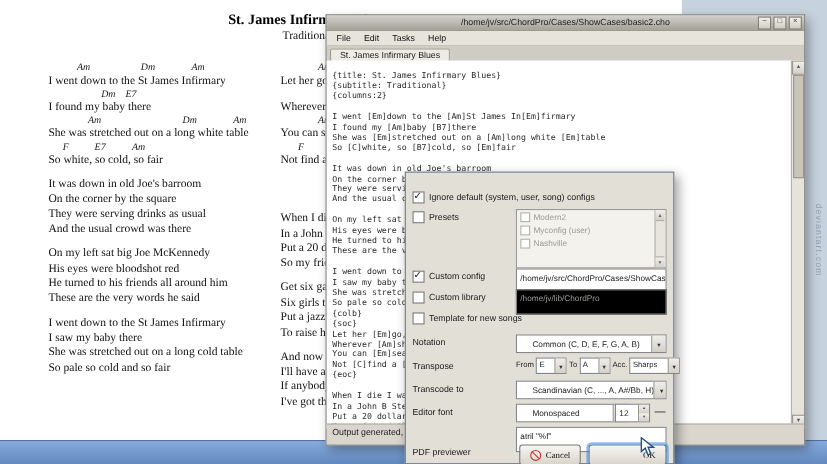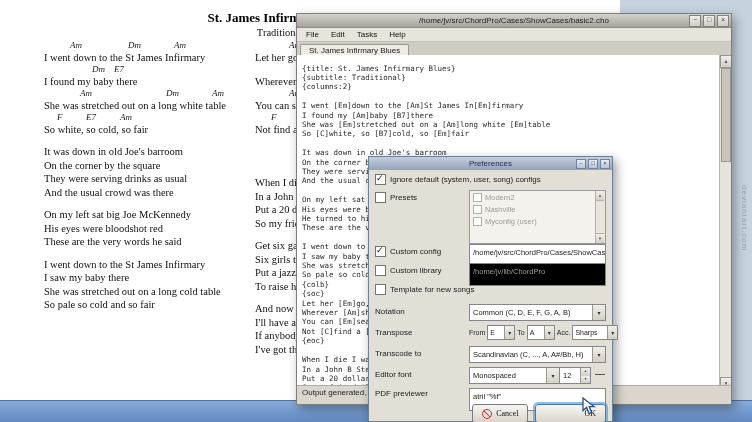--- a/index.html
+++ b/index.html
@@ -12,21 +12,21 @@
   .taskbar { position:absolute; left:0; right:0; bottom:0; height:21px; z-index:2;
              background:linear-gradient(#87abdc,#6288bf); border-top:1px solid #51719f; }
 
   
   .page { position:absolute; left:0; top:0; width:620px; height:401px; background:#ffffff;
           overflow:hidden; z-index:1; }
   .doc-title { position:absolute; top:10px; left:0; width:560px; text-align:center;
                font:bold 13px "Liberation Serif", serif; color:#000; }
   .doc-subtitle { position:absolute; top:27px; left:0; width:560px; text-align:center;
                   font:10.5px "Liberation Serif", serif; color:#111; }
-  .col { position:absolute; top:40px; }
+  .col { position:absolute; top:56px; }
   .col1 { left:44px; width:210px; }
   .col2 { left:255px; width:330px; }
   .verse { margin-bottom:9px; }
   .cpair { height:24px; }
   .chord-row { position:relative; height:11px; font:italic 9px "Liberation Serif", serif; color:#1a1a1a; }
   .chord { position:absolute; top:0; white-space:nowrap; }
   .lyric { font:10.5px/13px "Liberation Serif", serif; color:#101010; white-space:nowrap; }
   .plain .lyric { line-height:13.5px; }
   .gap-top { margin-top:40px; }
 
@@ -71,21 +71,21 @@
   .prow { position:absolute; left:6px; height:15px; display:flex; align-items:center; }
   .checkbox { width:9px; height:9px; border:1px solid #737373; background:#fff; margin-right:4px;
               position:relative; flex:none; }
   .checkbox.checked::after { content:"✓"; position:absolute; top:-2px; left:0; font-size:9px; color:#111; }
   .plabel { font-size:8px; color:#1a1a1a; white-space:nowrap; }
   .pfield { position:absolute; left:100px; right:6px; height:15px; border:1px solid #86868a; background:#fff;
             font-size:7.5px; color:#222; padding:3px; overflow:hidden; white-space:nowrap; }
   .pfield.disabled { background:#000000; color:#9b9b98; }
   .pcombo { position:absolute; left:100px; right:6px; height:15px; border:1px solid #86868a; background:#fff;
             font-size:7.5px; color:#222; display:flex; align-items:center; justify-content:space-between;
-            padding-left:3px; overflow:hidden; white-space:nowrap; }
+            padding-left:14px; overflow:hidden; white-space:nowrap; }
   .arrow-box { width:12px; align-self:stretch; background:linear-gradient(#efeeea,#d3d0c7);
                border-left:1px solid #9a978e; display:flex; align-items:center; justify-content:center;
                font-size:6px; color:#333; flex:none; }
   .listbox { position:absolute; left:100px; right:6px; top:20px; height:52px; border:1px solid #9a9a9a;
              background:#f3f2ed; overflow:hidden; }
   .lb-item { display:flex; align-items:center; gap:3px; height:12px; padding-left:3px;
              font-size:7.5px; color:#9b9b98; }
   .lb-check { width:7px; height:7px; border:1px solid #b0b0ac; background:#fdfdfb; flex:none; }
   .lb-scroll { position:absolute; right:0; top:0; bottom:0; width:9px; background:#e7e5de;
                border-left:1px solid #b3b0a7; }
@@ -164,20 +164,21 @@
       </div>
       <div class="verse plain">
         <div class="lyric">It was down in old Joe's barroom</div>
         <div class="lyric">On the corner by the square</div>
         <div class="lyric">They were serving drinks as usual</div>
         <div class="lyric">And the usual crowd was there</div>
       </div>
       <div class="verse plain">
         <div class="lyric">On my left sat big Joe McKennedy</div>
         <div class="lyric">His eyes were bloodshot red</div>
+        <div class="lyric">He turned to his friends all around him</div>
         <div class="lyric">These are the very words he said</div>
       </div>
       <div class="verse plain">
         <div class="lyric">I went down to the St James Infirmary</div>
         <div class="lyric">I saw my baby there</div>
         <div class="lyric">She was stretched out on a long cold table</div>
         <div class="lyric">So pale so cold and so fair</div>
       </div>
     </div>
 
@@ -295,51 +296,43 @@
         <div class="sb-thumb"></div>
         <div class="sb-arrow sb-down">▼</div>
       </div>
     </div>
     <div class="statusbar">
       <span>Output generated, </span>
     </div>
   </div>
 
   <div class="dialog">
-    <div class="dlg-titlebar">
-      <span>Preferences</span>
-      <div class="dlg-buttons-top">
-        <div class="dlg-tbtn">−</div>
-        <div class="dlg-tbtn">□</div>
-        <div class="dlg-tbtn">×</div>
-      </div>
-    </div>
     <div class="dlg-body">
 
       <div class="prow" style="top:2px">
         <div class="checkbox checked"></div>
         <span class="plabel">Ignore default (system, user, song) configs</span>
       </div>
 
       <div class="prow" style="top:20px">
         <div class="checkbox"></div>
         <span class="plabel">Presets</span>
       </div>
       <div class="listbox">
         <div class="lb-item">
           <div class="lb-check"></div>
           <span>Modern2</span>
         </div>
         <div class="lb-item">
           <div class="lb-check"></div>
-          <span>Nashville</span>
+          <span>Myconfig (user)</span>
         </div>
         <div class="lb-item">
           <div class="lb-check"></div>
-          <span>Myconfig (user)</span>
+          <span>Nashville</span>
         </div>
         <div class="lb-scroll">
           <div class="lb-arrow">▲</div>
           <div class="lb-arrow lb-down">▼</div>
         </div>
       </div>
 
       <div class="prow" style="top:74px">
         <div class="checkbox checked"></div>
         <span class="plabel">Custom config</span>
@@ -403,21 +396,21 @@
       </div>
       <div class="spin" style="top:197px">
         <span class="spin-val">12</span>
         <div class="spin-btns">
           <div class="spin-btn">▴</div>
           <div class="spin-btn">▾</div>
         </div>
       </div>
       <div class="fontdash" style="top:204px"></div>
 
-      <div class="prow" style="top:216px">
+      <div class="prow" style="top:234px">
         <span class="plabel">PDF previewer</span>
       </div>
       <div class="pfield" style="top:218px">atril "%f"</div>
 
       <div class="dlg-buttons">
         <div class="btn">
           <span class="cancel-icon"></span>
           <span>Cancel</span>
         </div>
         <div class="btn default">

